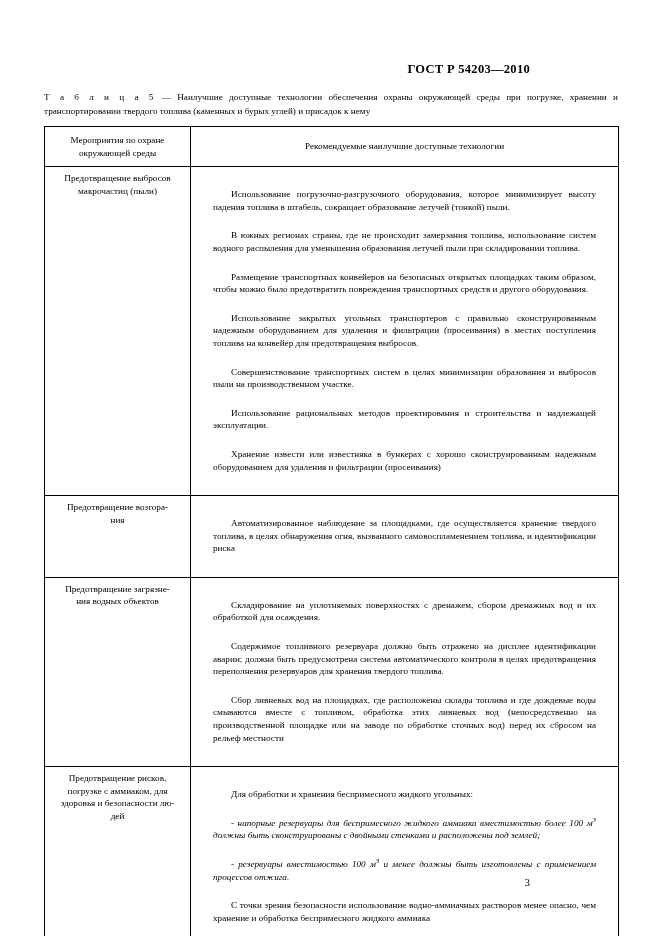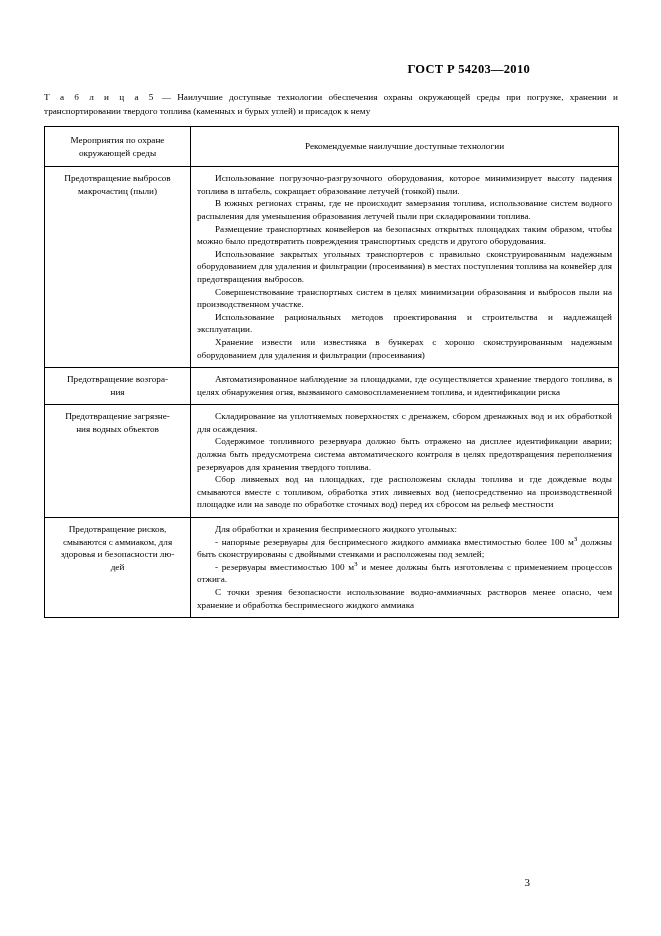--- a/index.html
+++ b/index.html
@@ -68,27 +68,28 @@
   .col2 { width: 428px; }
   td.measure {
     text-align: justify;
     text-justify: inter-word;
     vertical-align: top;
   }
   td.measure .center-line {
     text-align: center;
   }
   .p {
-    margin: 0;
+    margin: 16px;
     text-align: justify;
     text-justify: inter-word;
     text-indent: 18px;
   }
   .p.dash {
     text-indent: 18px;
+    font-style: italic;
   }
   .hdr-line {
     margin: 0;
     line-height: 12.6px;
   }
   .page-number {
     position: absolute;
     bottom: 48px;
     right: 44px;
     font-size: 11px;
@@ -158,21 +159,21 @@
         <td>
           <p class="p">Складирование на уплотняемых поверхностях с дренажем, сбором дренажных вод и их обработкой для осаждения.</p>
           <p class="p">Содержимое топливного резервуара должно быть отражено на дисплее идентификации аварии; должна быть предусмотрена система автоматического контроля в целях предотвращения переполнения резервуаров для хранения твердого топлива.</p>
           <p class="p">Сбор ливневых вод на площадках, где расположены склады топлива и где дождевые воды смываются вместе с топливом, обработка этих ливневых вод (непосредственно на производственной площадке или на заводе по обработке сточных вод) перед их сбросом на рельеф местности</p>
         </td>
       </tr>
 
       <tr>
         <td class="measure">
           <div class="center-line">Предотвращение    рисков,</div>
-          <div class="center-line">смываются  с  аммиаком,  для</div>
+          <div class="center-line">погрузке  с  аммиаком,  для</div>
           <div class="center-line">здоровья и безопасности лю-</div>
           <div class="center-line">дей</div>
         </td>
         <td>
           <p class="p">Для обработки и хранения беспримесного жидкого угольных:</p>
           <p class="p dash">- напорные резервуары для беспримесного жидкого аммиака вместимостью более 100 м<sup>3</sup> должны быть сконструированы с двойными стенками и расположены под землей;</p>
           <p class="p dash">- резервуары вместимостью 100 м<sup>3</sup> и менее должны быть изготовлены с применением процессов отжига.</p>
           <p class="p">С точки зрения безопасности использование водно-аммиачных растворов менее опасно, чем хранение и обработка беспримесного жидкого аммиака</p>
         </td>
       </tr>

